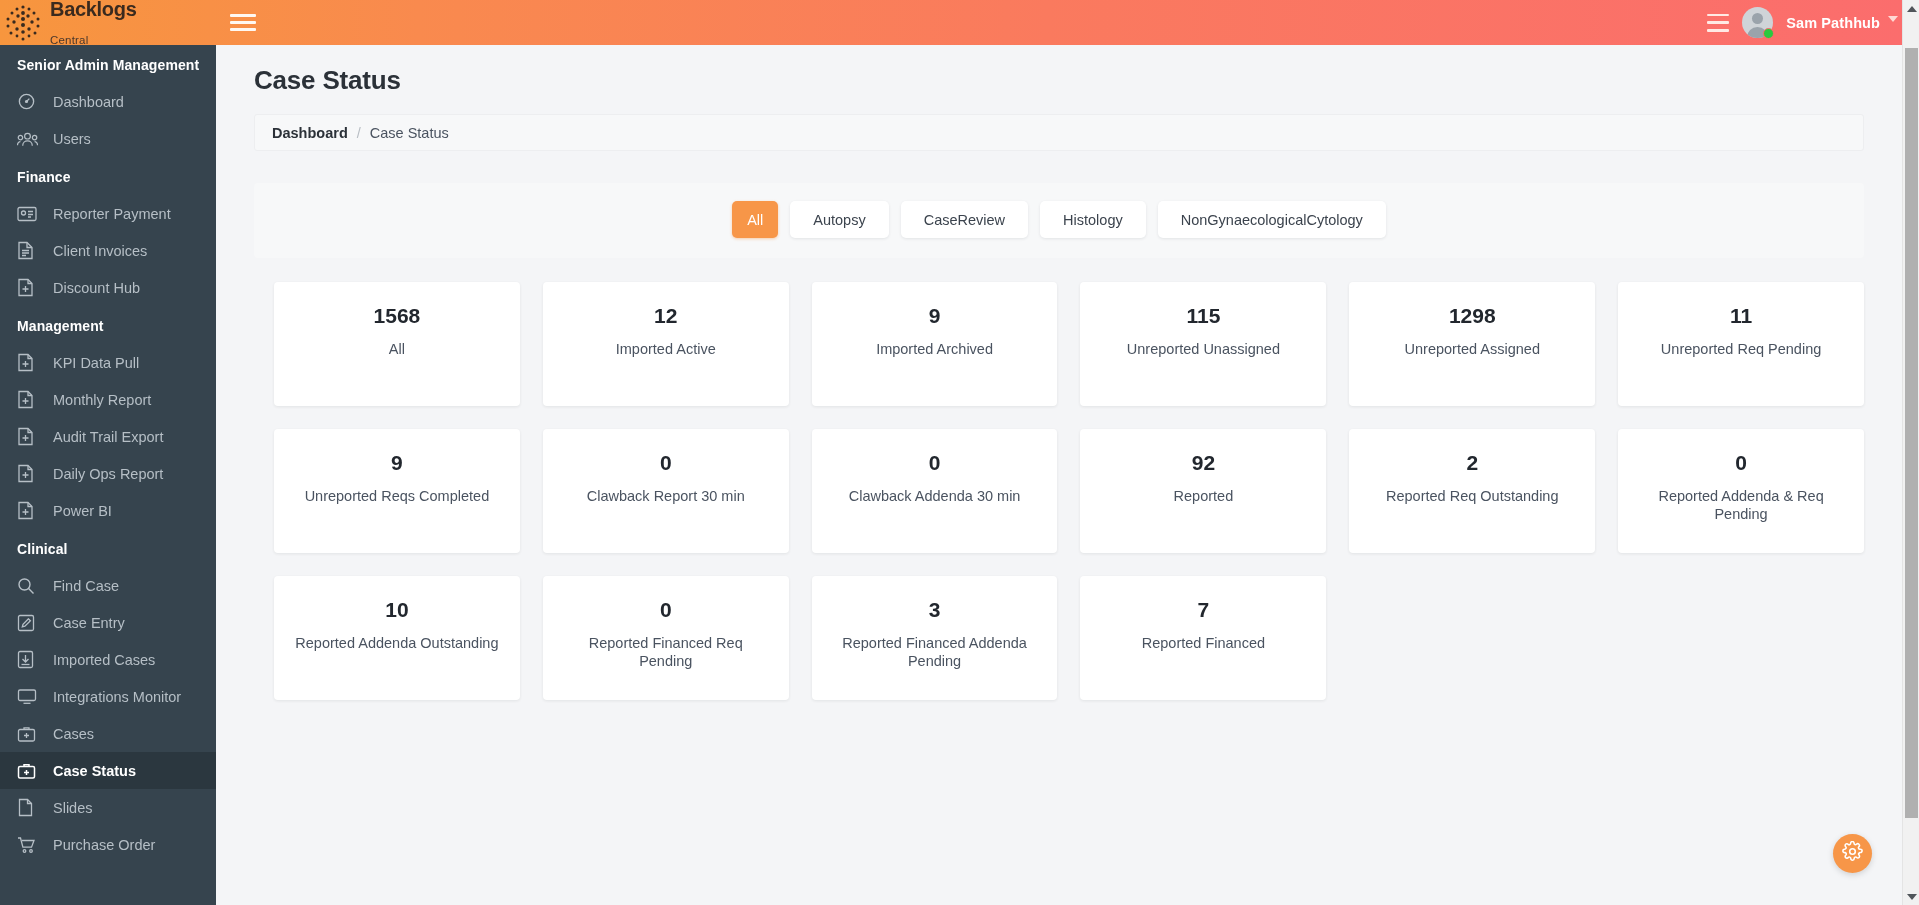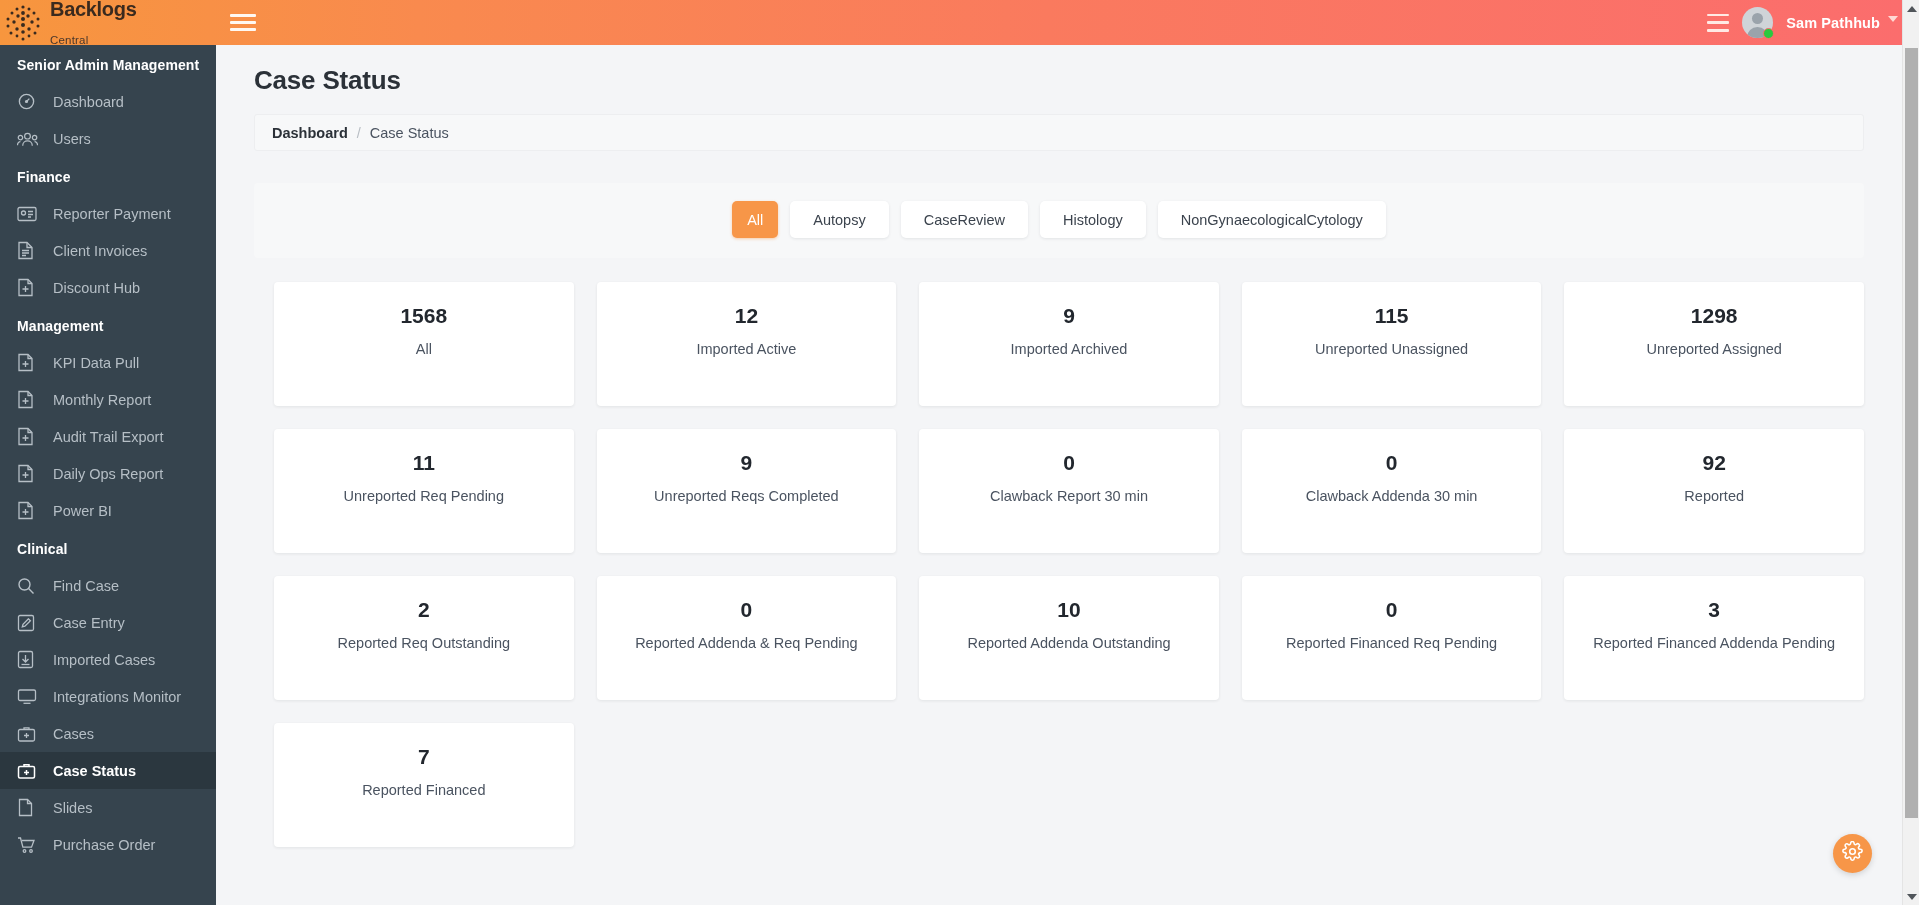--- a/index.html
+++ b/index.html
@@ -161,21 +161,21 @@
     background: #f79648;
     color: #ffffff;
     padding: 0 15px;
     box-shadow: 0 1px 3px rgba(247,150,72,0.45);
   }
 
   
   .cards-grid {
     margin: 24px 38px 0 38px;
     display: grid;
-    grid-template-columns: repeat(5, 1fr);
+    grid-template-columns: repeat(6, 1fr);
     column-gap: 23px;
     row-gap: 23px;
     padding-left: 20px;
   }
   .stat-card {
     background: #ffffff;
     border-radius: 4px;
     box-shadow: 0 1px 3px rgba(40,50,60,0.09);
     height: 124px;
     padding-top: 22px;

